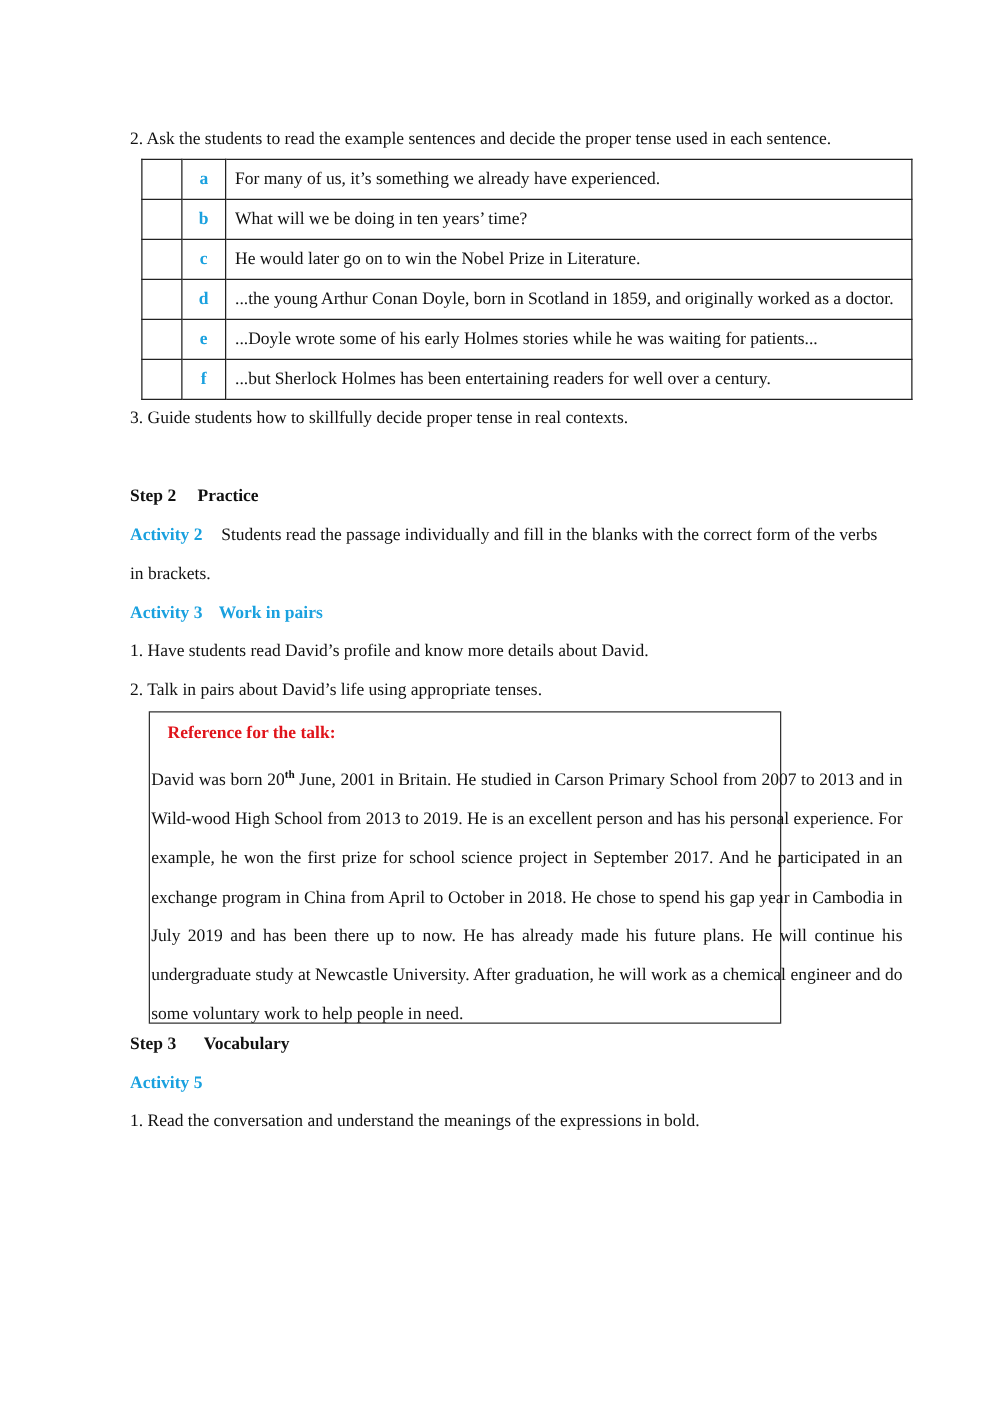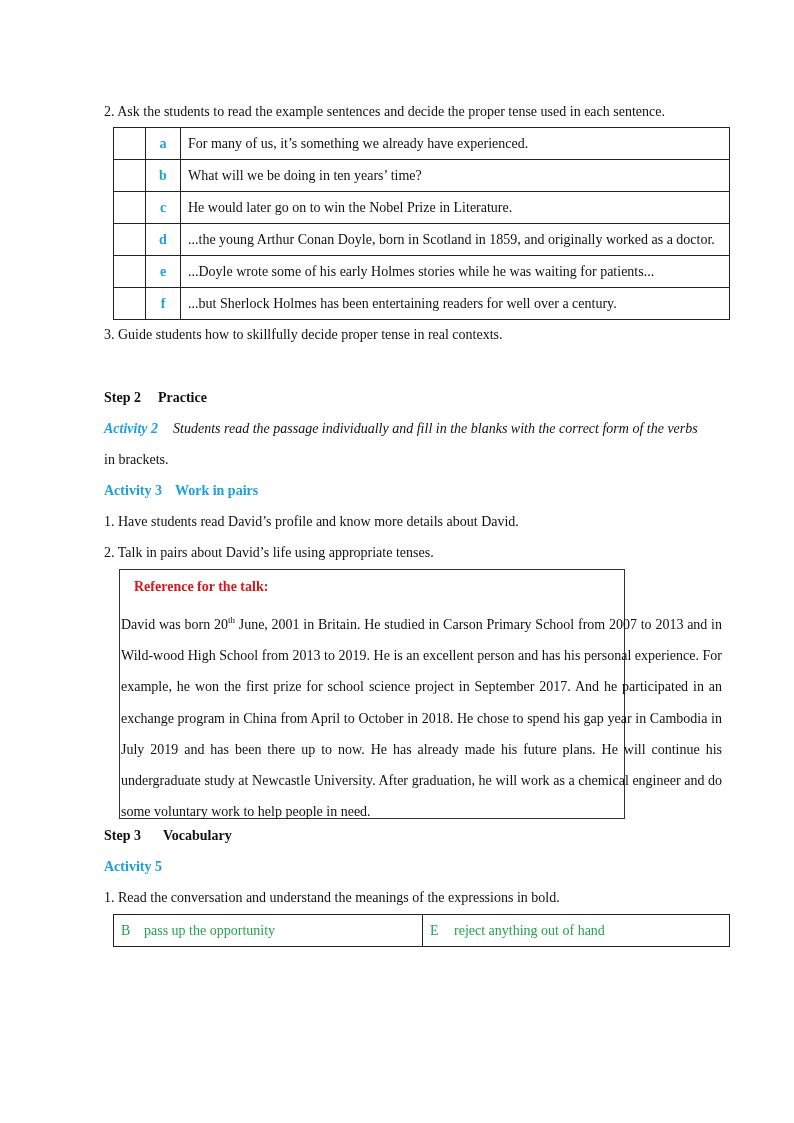--- a/index.html
+++ b/index.html
@@ -27,21 +27,21 @@
   
   .ref-box {
     position: absolute; left: 119px; top: 569px; width: 506px; height: 250px;
     border: 1px solid #333; box-sizing: border-box;
   }
   .ref-title { position: absolute; left: 14px; top: 8px; font-weight: bold; color: #e0141b; font-size: 14px; line-height: 18px; }
   .ref-text {
     position: absolute; left: 1px; top: 39px; width: 601px;
     font-size: 14px; line-height: 31.2px; text-align: justify; text-align-last: left;
   }
-  .ref-text sup { font-size: 9px; line-height: 0; }
+  .ref-text sup { font-size: 9px; line-height: 0; font-weight: bold; }
 
   
   .vocab-table {
     position: absolute; left: 113px; top: 914px; width: 617px;
     border-collapse: collapse; table-layout: fixed;
   }
   .vocab-table td {
     border: 1px solid #222; height: 31px; padding: 0 0 0 7px; vertical-align: middle;
     font-size: 14px; line-height: 18px; color: #1fa54a; white-space: nowrap;
   }
@@ -88,21 +88,21 @@
     </tr>
   </tbody>
 </table>
 
 <div class="line" style="top:326px;">3. Guide students how to skillfully decide proper tense in real contexts.</div>
 
 <div class="line bold" style="top:389px;">
   <span>Step 2</span><span style="display:inline-block;width:17px;"></span><span>Practice</span>
 </div>
 
-<div class="line" style="top:420px;font-style:italic;">
+<div class="line" style="top:420px;">
   <span class="bold blue">Activity 2</span><span style="display:inline-block;width:15px;"></span><span>Students read the passage individually and fill in the blanks with the correct form of the verbs</span>
 </div>
 <div class="line" style="top:451px;">in brackets.</div>
 
 <div class="line bold blue" style="top:482px;">
   <span>Activity 3</span><span style="display:inline-block;width:13px;"></span><span>Work in pairs</span>
 </div>
 
 <div class="line" style="top:513px;">1. Have students read David’s profile and know more details about David.</div>
 <div class="line" style="top:544px;">2. Talk in pairs about David’s life using appropriate tenses.</div>
@@ -115,18 +115,14 @@
 <div class="line bold" style="top:827px;">
   <span>Step 3</span><span style="display:inline-block;width:22px;"></span><span>Vocabulary</span>
 </div>
 
 <div class="line bold blue" style="top:858px;">Activity 5</div>
 
 <div class="line" style="top:889px;">1. Read the conversation and understand the meanings of the expressions in bold.</div>
 
 <table class="vocab-table">
   <tbody>
-    <tr>
-      <td class="left"><span class="letter">B</span><span>pass up the opportunity</span></td>
-      <td class="right"><span class="letter">E</span><span>reject anything out of hand</span></td>
-    </tr>
   </tbody>
 </table>
 
 </body></html>

